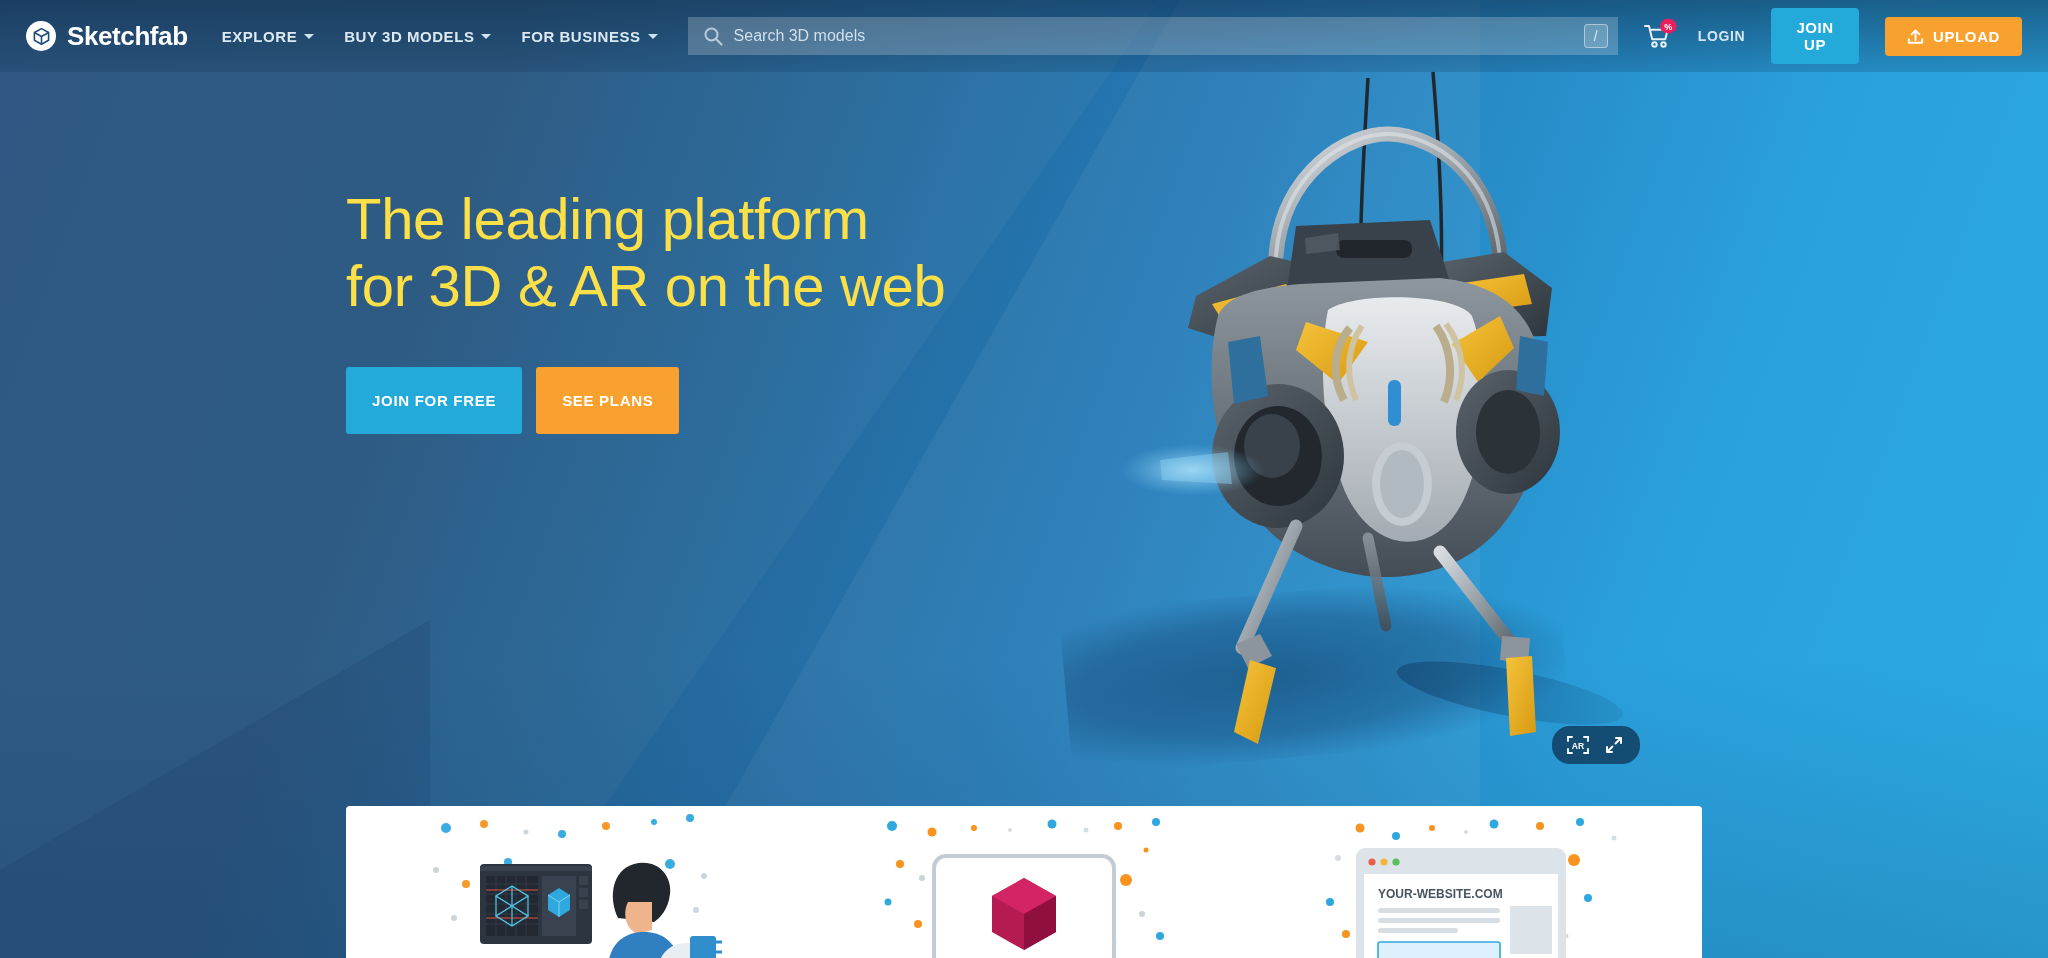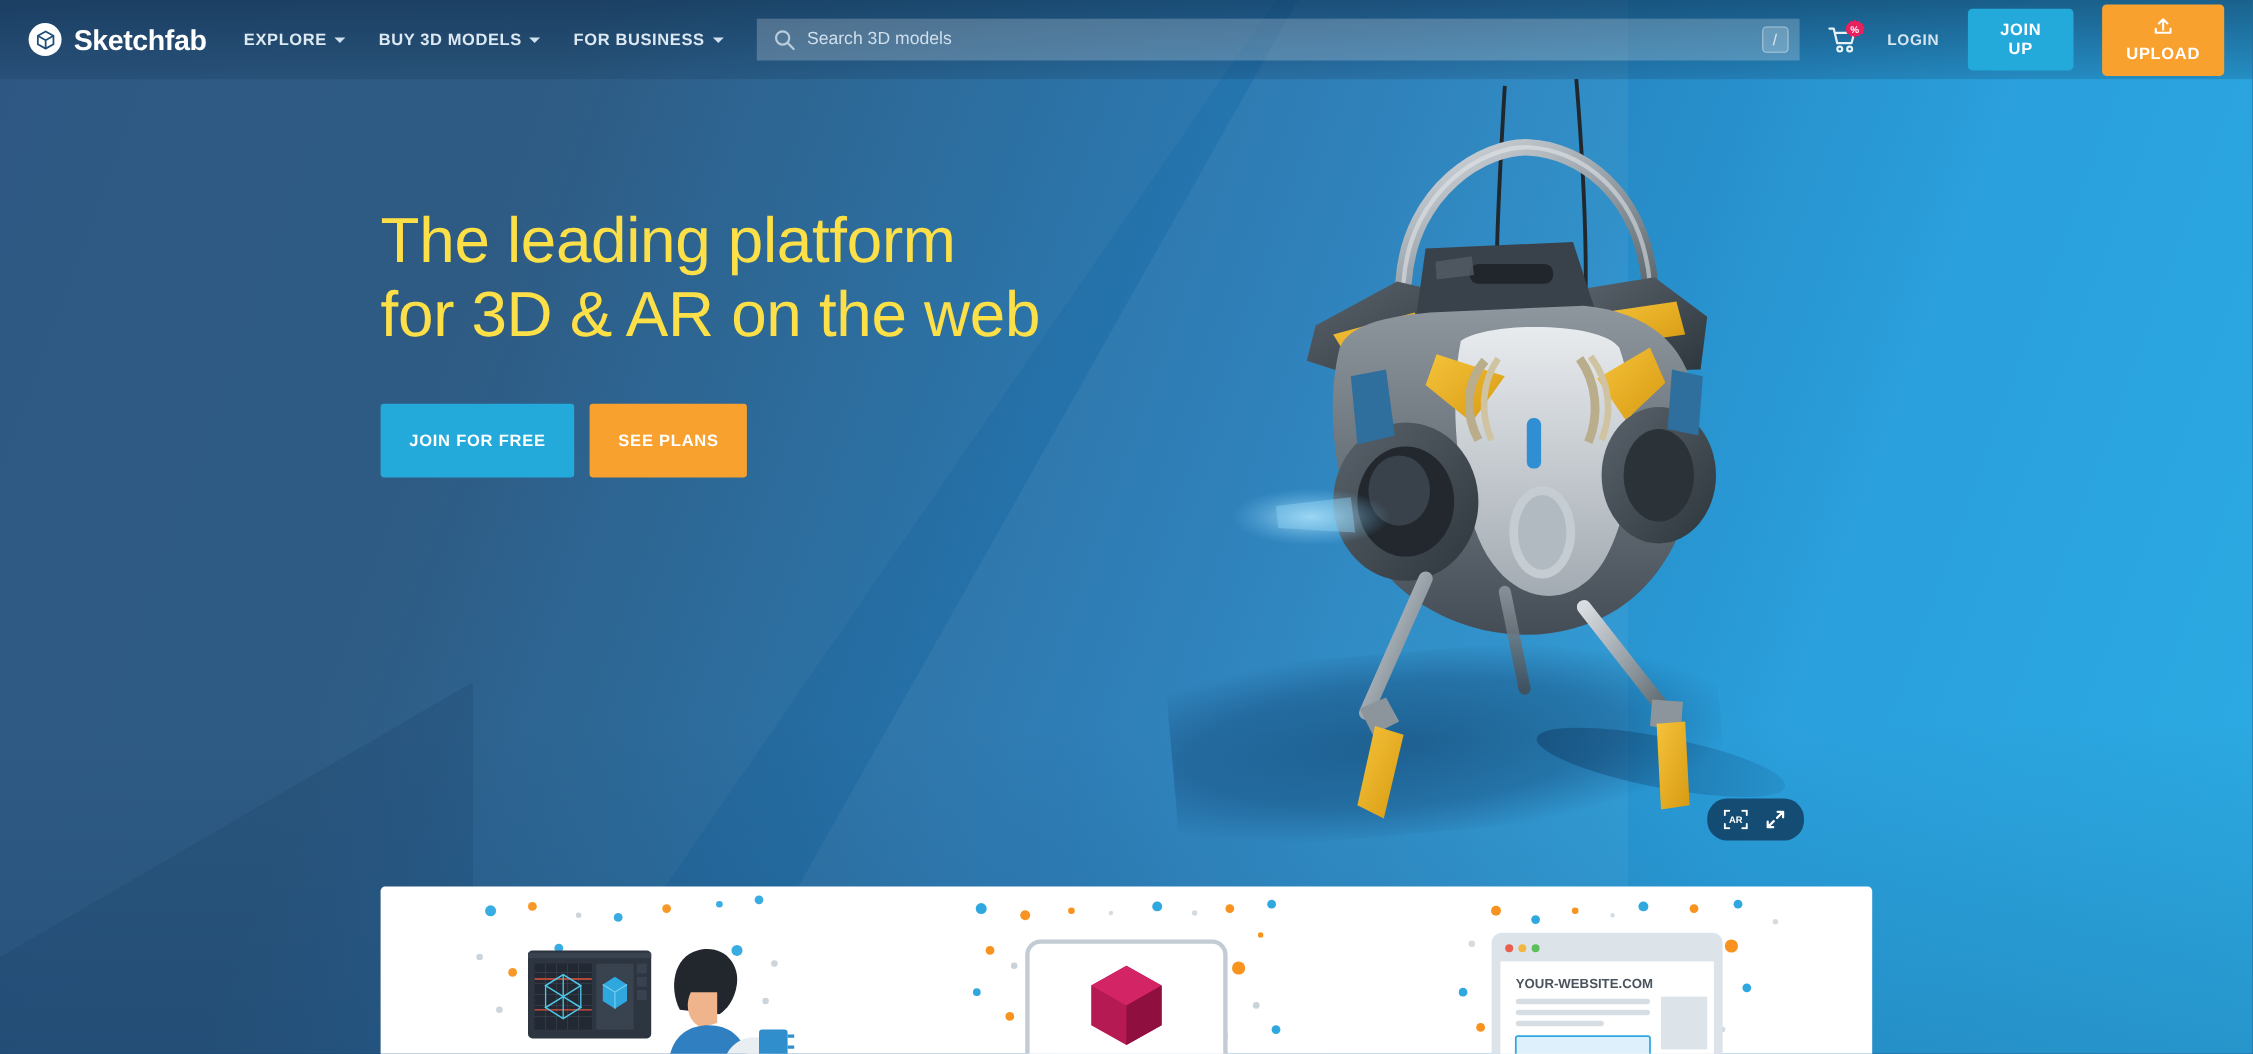--- a/index.html
+++ b/index.html
@@ -98,21 +98,20 @@
   .btn-signup {
     background:#23aada; color:#fff; font-size:15px; font-weight:bold; letter-spacing:0.6px;
     border:none; border-radius:4px; padding:11px 22px; cursor:pointer;
     font-family:"Liberation Sans", sans-serif;
   }
   .btn-upload {
     background:#f9a12f; color:#fff; font-size:15px; font-weight:bold; letter-spacing:0.6px;
     border:none; border-radius:4px; padding:11px 22px; cursor:pointer;
     display:flex; align-items:center; gap:9px;
     font-family:"Liberation Sans", sans-serif;
-    flex-direction:column;
   }
 
   
   .hero-copy { position:absolute; left:346px; top:186px; width:680px; z-index:20; }
   .hero-title {
     color:#fde047; font-size:58px; line-height:1.15; font-weight:300; letter-spacing:-0.3px;
   }
   .hero-sub {
     color:#dfeaf3; font-size:20px; line-height:1.62; margin-top:40px; font-weight:400;
   }

